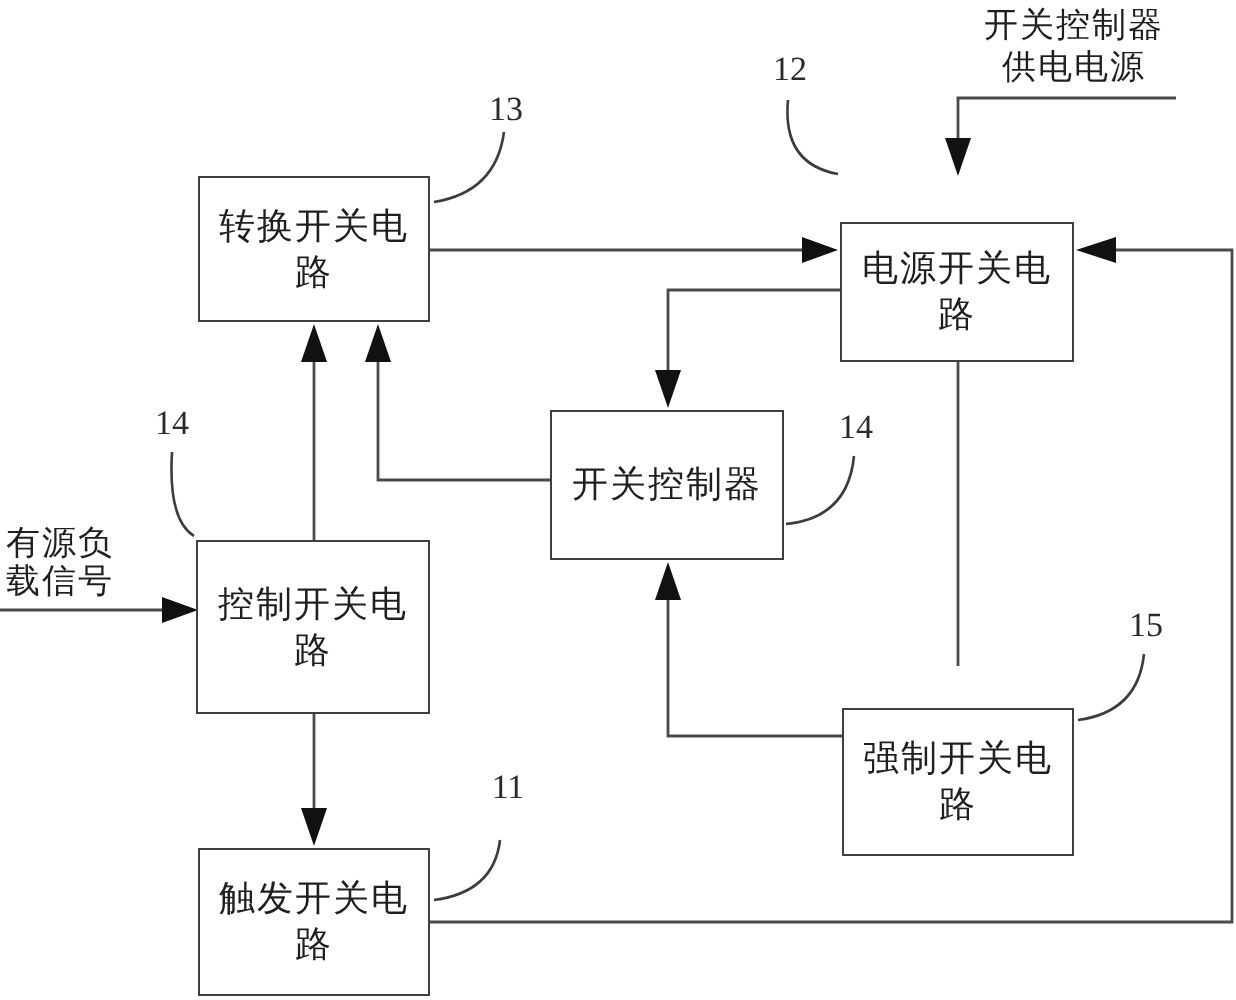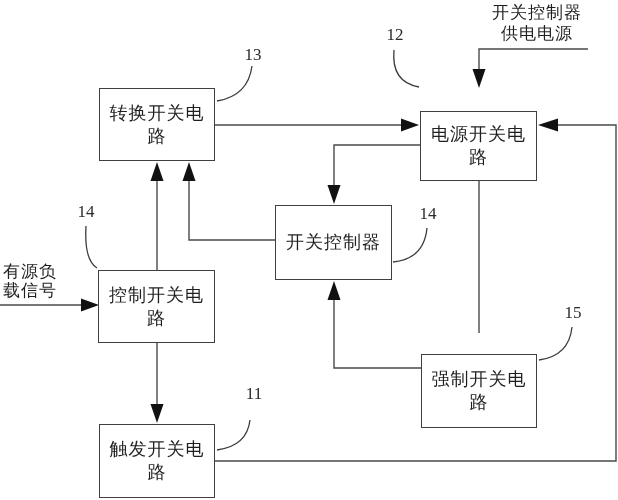--- a/index.html
+++ b/index.html
@@ -43,21 +43,21 @@
     position:absolute;
     width:36px;
     text-align:center;
     font-size:17px;
     color:#2a2a2a;
   }
   
   .b-transfer {left:99px;  top:88px;  width:116px; height:73px;}
   .b-power    {left:420px; top:90px;  width:117px; height:70px;margin-top:21px;}
   .b-controller{left:275px;top:205px; width:117px; height:75px;}
-  .b-control  {left:98px;  top:270px; width:117px; height:73px;}
+  .b-control  {left:98px;  top:270px; width:117px; height:87px;}
   .b-forced   {left:421px; top:333px; width:116px; height:74px;margin-top:21px;}
   .b-trigger  {left:99px;  top:424px; width:116px; height:74px;}
   
   .lbl-supply {left:478px; top:2px;  width:118px;}
   .lbl-load   {left:0px;   top:262px; width:60px; line-height:19px;}
   
   .r10{left:68px;  top:202px;}
   .r11{left:236px; top:384px;}
   .r12{left:377px; top:25px;}
   .r13{left:235px; top:45px;}

